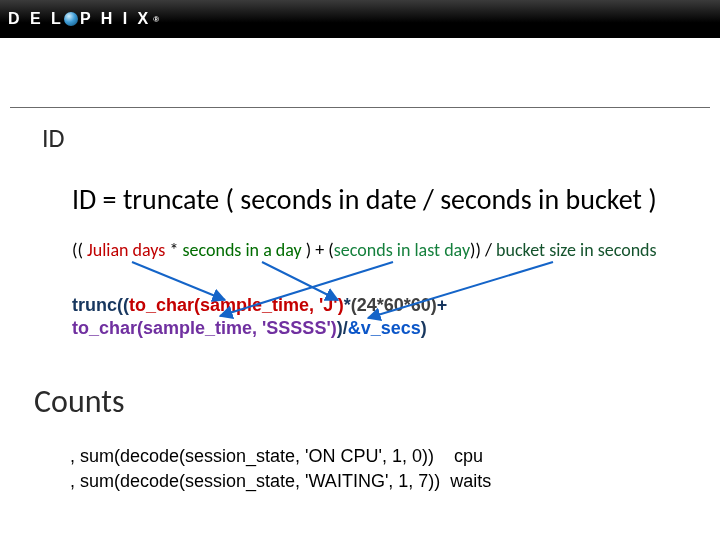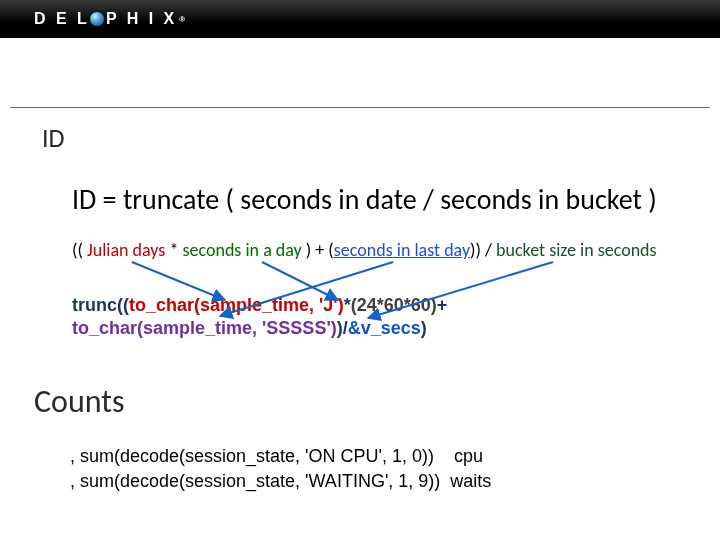--- a/index.html
+++ b/index.html
@@ -19,21 +19,21 @@
     box-sizing: border-box;
   }
   .topbar {
     position: absolute;
     top: 0; left: 0;
     width: 100%;
     height: 38px;
     background: linear-gradient(#3b3b3b,#000 60%,#000);
     display: flex;
     align-items: center;
-    padding-left: 34px;
+    padding-left: 8px;
     box-sizing: border-box;
   }
   .logo {
     color: #fff;
     font-family: Arial, sans-serif;
     font-weight: 600;
     font-size: 16px;
     letter-spacing: 3px;
     display: flex;
     align-items: center;
@@ -86,21 +86,21 @@
     font-size: 28px;
   }
   .line-expl {
     position: absolute;
     left: 72px;
     top: 239px;
     font-size: 18px;
   }
   .line-expl .jd { color: #c00000; }
   .line-expl .sd { color: #006c00; text-align: center; }
-  .line-expl .ld { color: #1d4ed8; text-decoration: underline; }
+  .line-expl .ld { color: #15803d; }
   .line-expl .bu { color: #14532d; }
   .code1 {
     position: absolute;
     left: 72px;
     top: 294px;
     font-family: Arial, Helvetica, sans-serif;
     font-size: 18px;
     font-weight: 700;
     line-height: 1.25;
   }
@@ -161,21 +161,21 @@
       <span class="dblue">trunc(</span><span class="dblue">(</span><span class="red">to_char(sample_time, 'J')</span><span class="dblue">*</span><span class="green">(24*60*60)</span><span class="dblue">+</span>
     </div>
     <div>
       <span class="purple">to_char(sample_time, 'SSSSS')</span><span class="dblue">)</span><span class="dblue">/</span><span class="blue">&amp;v_secs</span><span class="dblue">)</span>
     </div>
   </div>
 
   <div class="h-counts">Counts</div>
 
   <div class="counts-block"><span>, sum(decode(session_state, 'ON CPU', 1, 0))    cpu</span>
-<span>, sum(decode(session_state, 'WAITING', 1, 9))  waits</span></div>
+<span>, sum(decode(session_state, 'WAITING', 1, 7))  waits</span></div>
 
   <svg class="arrow-layer" viewBox="0 0 720 540">
     <defs>
       <marker id="ah" viewBox="0 0 10 10" refX="9" refY="5" markerWidth="7" markerHeight="7" orient="auto-start-reverse">
         <path d="M0,0 L10,5 L0,10 z" fill="#1464c8"></path>
       </marker>
     </defs>
     <g stroke="#1464c8" stroke-width="2" fill="none" marker-end="url(#ah)">
       <line x1="132" y1="262" x2="225" y2="300"></line>
       <line x1="262" y1="262" x2="338" y2="300"></line>

